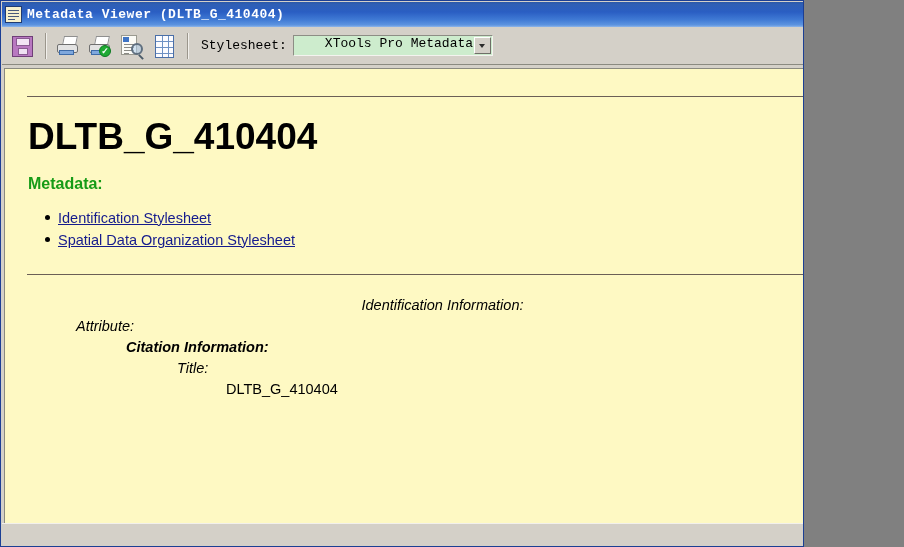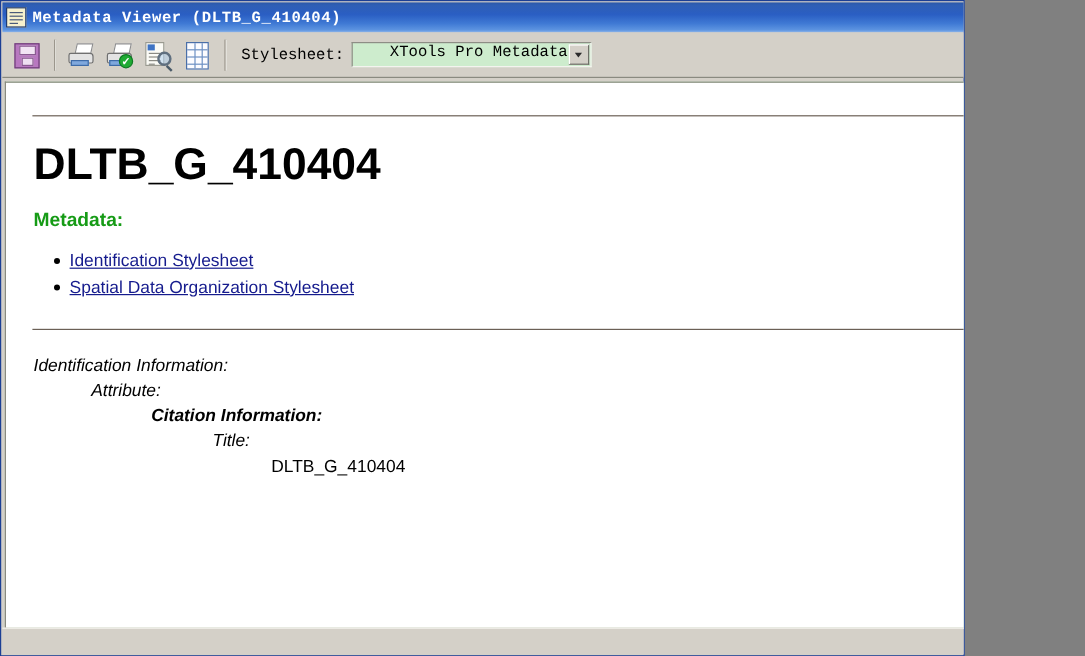--- a/index.html
+++ b/index.html
@@ -323,21 +323,21 @@
     border-right: 1px solid #ffffff;
     border-bottom: 1px solid #ffffff;
     background: #cdeccd;
     overflow: hidden;
   }
   .doc-page {
     position: absolute;
     left: 0; top: 0;
     width: 874px;
     height: 454px;
-    background: #ffffff;
+    background: #fef9c3;
     overflow: hidden;
     padding: 0 22px 0 22px;
     box-sizing: border-box;
   }
   .hr {
     height: 0;
     border-top: 1px solid #6b6056;
     margin: 0;
   }
   .hr-top   { margin-top: 27px; }
@@ -388,21 +388,21 @@
 
   .meta-block {
     margin-top: 20px;
     font-family: "Liberation Sans", sans-serif;
     font-size: 14.5px;
     color: #000000;
   }
   .meta-row { line-height: 21px; white-space: pre; }
   .meta-row.lbl { font-style: italic; }
   .meta-row.val { font-style: normal; }
-  .i0 { padding-left: 1px; }
+  .i0 { padding-left: 1px; text-align: center; }
   .i1 { padding-left: 49px; }
   .i2 { padding-left: 99px; font-weight: bold; }
   .i3 { padding-left: 150px; }
   .i4 { padding-left: 199px; }
 
   
   .vscroll {
     position: absolute;
     right: 0px; top: 0px;
     width: 22px;

